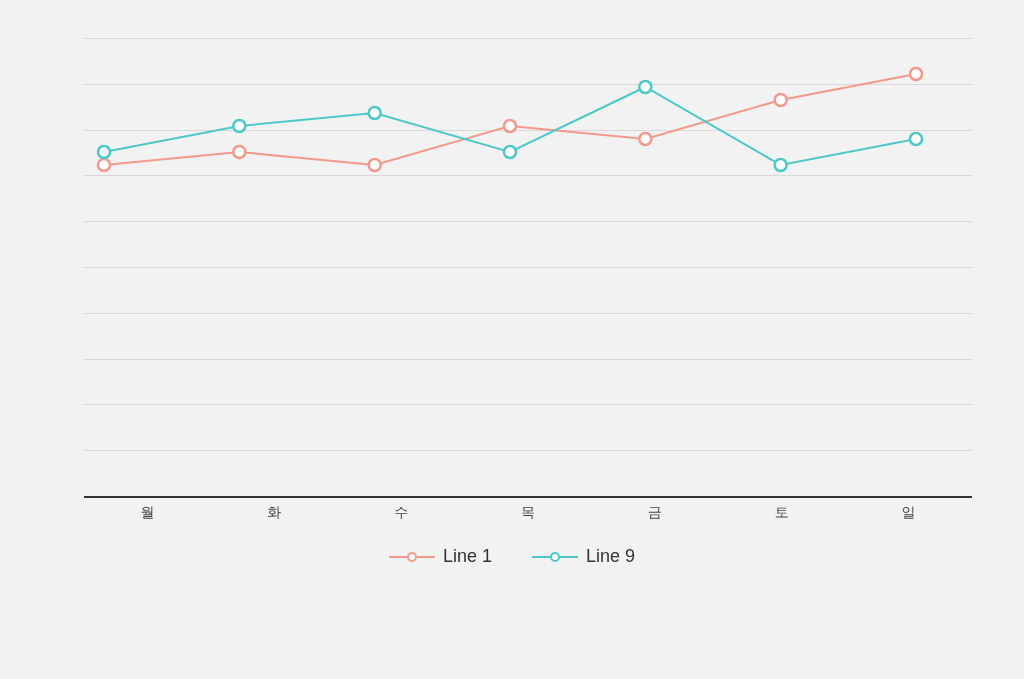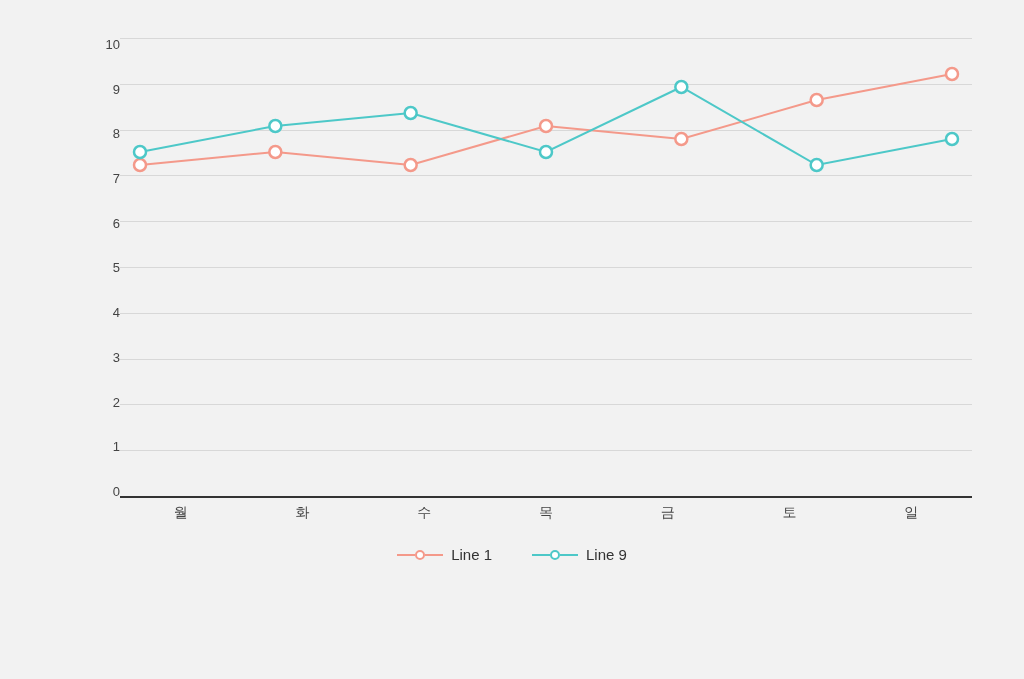--- a/index.html
+++ b/index.html
@@ -116,21 +116,21 @@
       display: flex;
       flex-direction: row;
       justify-content: center;
       align-items: center;
       margin-top: 18px;
       gap: 40px;
     }
     .legend-item {
       display: flex;
       gap: 8px;
-      font-size: 15px;
+      font-size: 18px;
       color: #333;
     }
     .legend-line {
       display: flex;
       align-items: center;
       gap: 0;
     }
     .legend-line-seg {
       height: 2px;
       width: 18px;
@@ -144,34 +144,20 @@
       flex-shrink: 0;
     }
   </style>
 </head>
 <body>
 
 <div class="chart-container">
   <div class="chart-title"></div>
   <div class="chart-area">
     <div class="y-axis-label"></div>
-    <div class="y-axis">
-
-    <div class="y-axis-tick">10</div>
-        <div class="y-axis-tick">9</div>
-        <div class="y-axis-tick">8</div>
-        <div class="y-axis-tick">7</div>
-        <div class="y-axis-tick">6</div>
-        <div class="y-axis-tick">5</div>
-        <div class="y-axis-tick">4</div>
-        <div class="y-axis-tick">3</div>
-        <div class="y-axis-tick">2</div>
-        <div class="y-axis-tick">1</div>
-        <div class="y-axis-tick">0</div>
-      </div>
     <div class="chart-plot-area">
       <div class="grid-lines">
 
       <div class="grid-line"></div>
           <div class="grid-line"></div>
           <div class="grid-line"></div>
           <div class="grid-line"></div>
           <div class="grid-line"></div>
           <div class="grid-line"></div>
           <div class="grid-line"></div>

